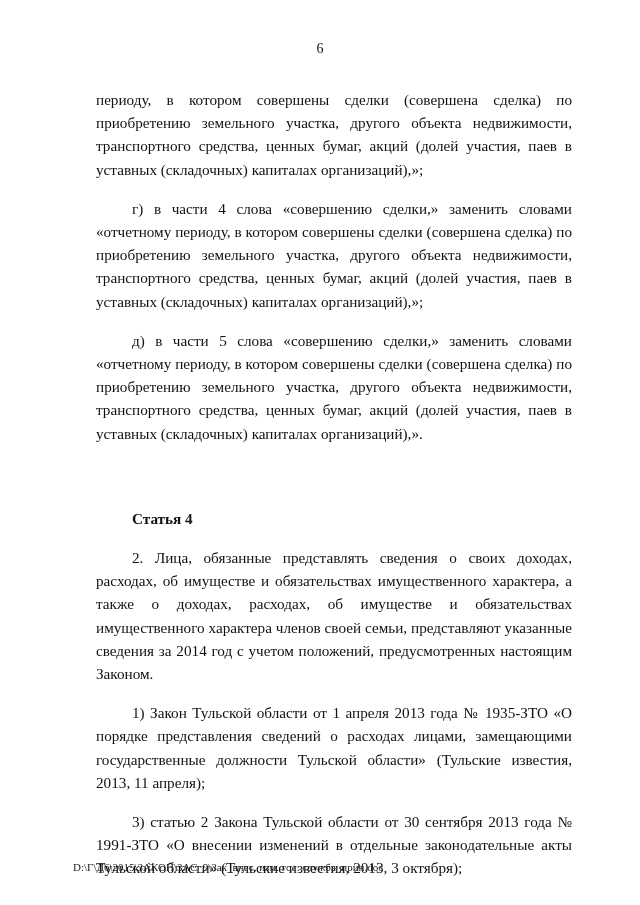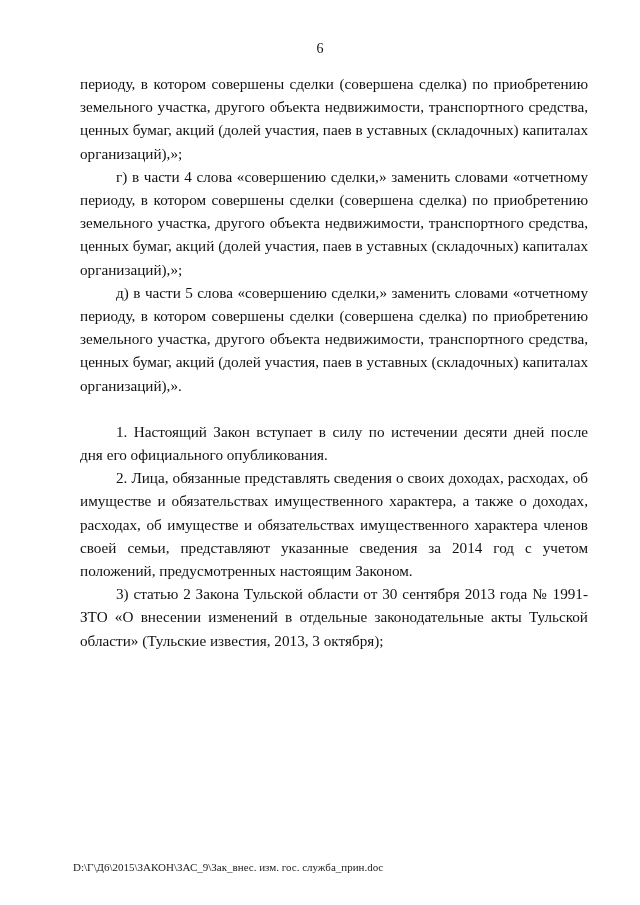--- a/index.html
+++ b/index.html
@@ -11,21 +11,21 @@
   }
   .page-number {
     position: absolute; top: 40px; left: 0; width: 640px;
     text-align: center; font-size: 14px; line-height: 18px;
   }
   .body {
     position: absolute; left: 80px; top: 72px; width: 508px;
     font-size: 15.2px; line-height: 23.2px;
   }
   .body p {
-    margin: 0; text-align: justify; text-align-last: left;
+    margin: 16px; text-align: justify; text-align-last: left;
   }
   .indent { text-indent: 36px; }
   .article-title {
     font-weight: bold; text-indent: 36px; margin-top: 23px !important;
   }
   .spacer { height: 23px; }
   .footer {
     position: absolute; left: 73px; top: 862px;
     font-size: 11px; line-height: 10px; color: #222;
     font-family: "Liberation Serif", "DejaVu Serif", serif;
@@ -39,22 +39,23 @@
   <div class="page-number">6</div>
 
   <div class="body">
     <p>периоду, в котором совершены сделки (совершена сделка) по приобретению земельного участка, другого объекта недвижимости, транспортного средства, ценных бумаг, акций (долей участия, паев в уставных (складочных) капиталах организаций),»;</p>
 
     <p class="indent">г) в части 4 слова «совершению сделки,» заменить словами «отчетному периоду, в котором совершены сделки (совершена сделка) по приобретению земельного участка, другого объекта недвижимости, транспортного средства, ценных бумаг, акций (долей участия, паев в уставных (складочных) капиталах организаций),»;</p>
     <p class="indent">д) в части 5 слова «совершению сделки,» заменить словами «отчетному периоду, в котором совершены сделки (совершена сделка) по приобретению земельного участка, другого объекта недвижимости, транспортного средства, ценных бумаг, акций (долей участия, паев в уставных (складочных) капиталах организаций),».</p>
 
     <div class="spacer"></div>
 
+    <p class="article-title" style="margin-top:0">Статья 4</p>
 
-    <p class="indent">1. Настоящий Закон вступает в силу по истечении десяти дней после дня его официального опубликования.</p>
     <p class="indent">2. Лица, обязанные представлять сведения о своих доходах, расходах, об имуществе и обязательствах имущественного характера, а также о доходах, расходах, об имуществе и обязательствах имущественного характера членов своей семьи, представляют указанные сведения за 2014 год с учетом положений, предусмотренных настоящим Законом.</p>
 
+    <p class="indent">1) Закон Тульской области от 1 апреля 2013 года № 1935-ЗТО «О порядке представления сведений о расходах лицами, замещающими государственные должности Тульской области» (Тульские известия, 2013, 11 апреля);</p>
     <p class="indent">3) статью 2 Закона Тульской области от 30 сентября 2013 года № 1991-ЗТО «О внесении изменений в отдельные законодательные акты Тульской области» (Тульские известия, 2013, 3 октября);</p>
   </div>
 
   <div class="footer">D:\Г\Д6\2015\ЗАКОН\ЗАС_9\Зак_внес. изм. гос. служба_прин.doc</div>
 
 </div>
 
 </body></html>

